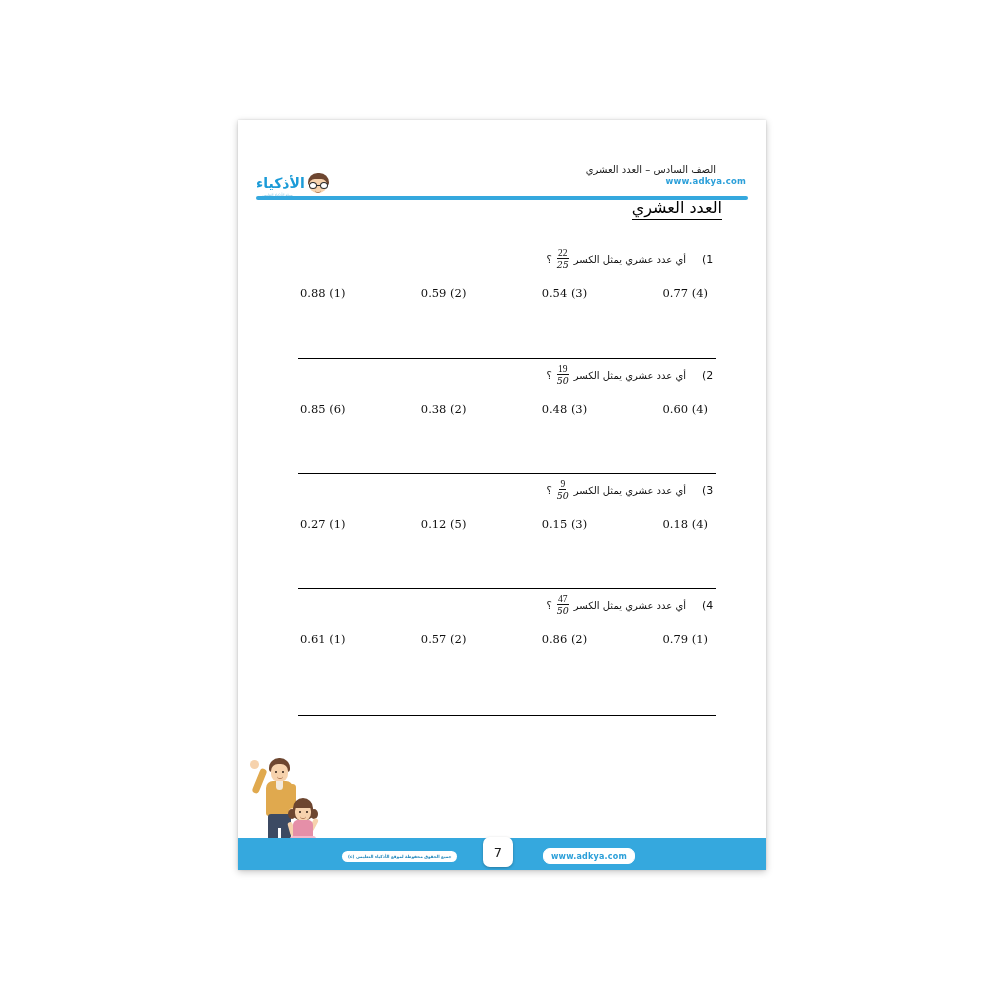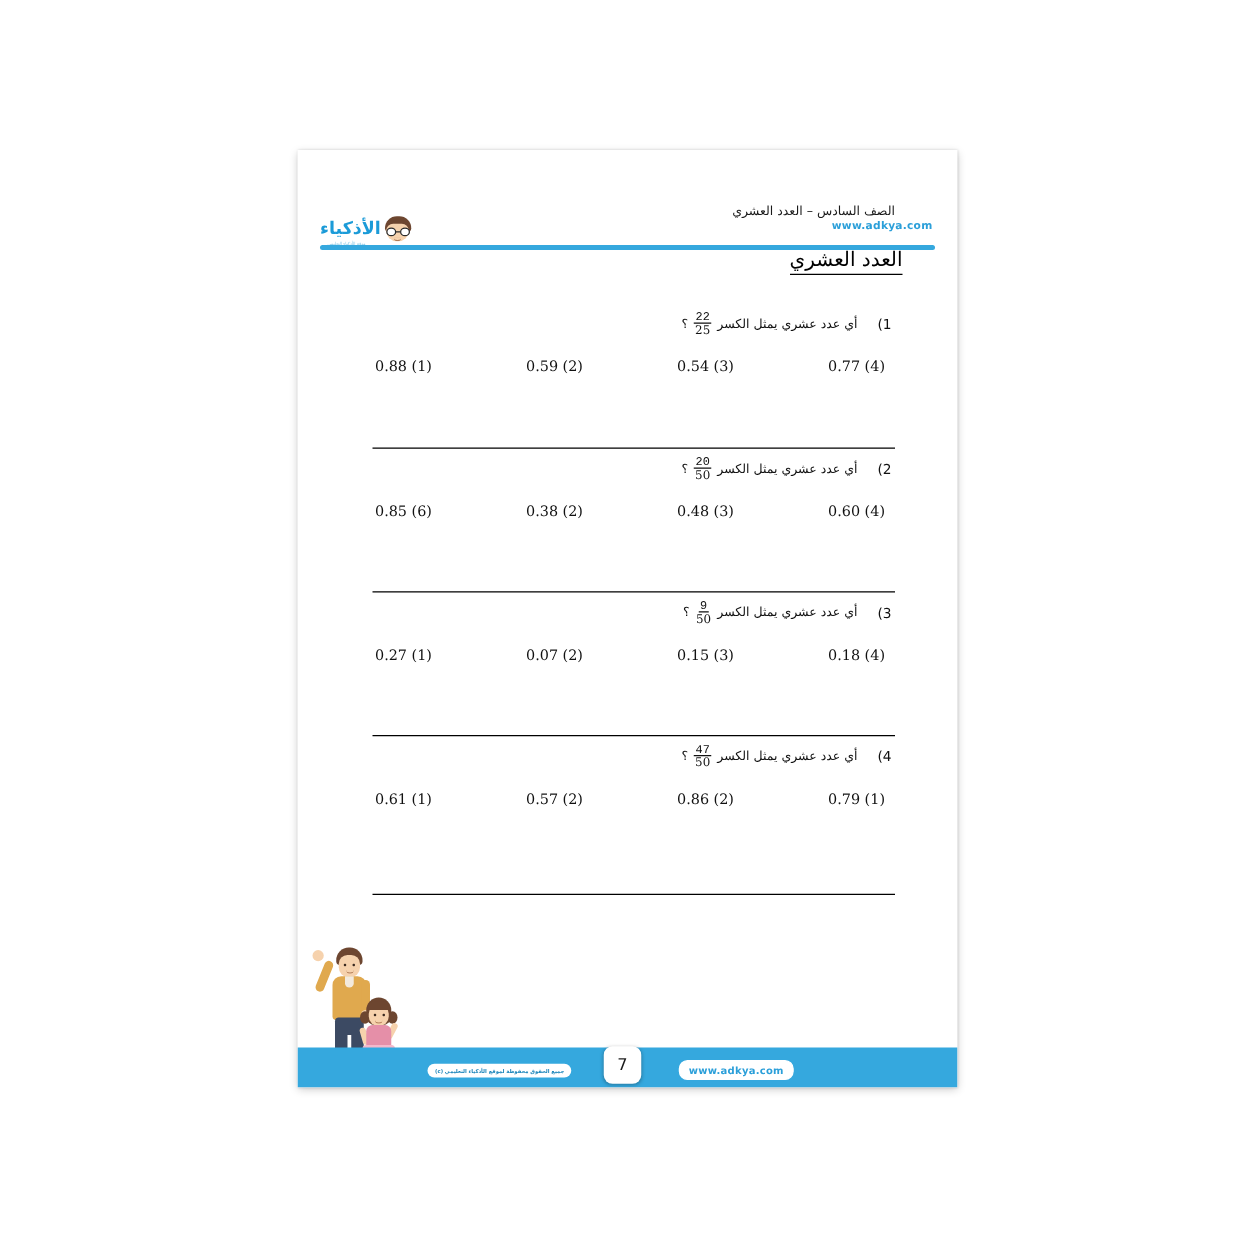--- a/index.html
+++ b/index.html
@@ -202,25 +202,26 @@
     align-items: center;
     direction: ltr;
     line-height: 1;
     font-size: 9.5px;
     vertical-align: middle;
     margin: 0 2px;
   }
   .frac .num {
     padding: 0 1px 0 1px;
     border-bottom: 1.1px solid #111111;
-    font-family: Liberation Mono, monospace;
+    font-family: Liberation Serif, serif;
   }
   .frac .den {
     padding-top: 1px;
     font-family: "DejaVu Serif", serif;
+    font-style: italic;
   }
   .qmark {
     font-family: "DejaVu Sans", sans-serif;
     font-size: 10px;
   }
 
   .opt-row {
     position: relative;
     height: 34px;
     direction: rtl;
@@ -575,21 +576,21 @@
       </div>
     </div>
     <div class="hr" style="top:238px;"></div>
 
     <div class="qblock" style="top:238px;">
       <div class="q-row">
         <div class="q-num">(2</div>
         <div class="q-text">
           <span>أي عدد عشري يمثل الكسر</span>
           <span class="frac">
-            <span class="num">20</span>
+            <span class="num">19</span>
             <span class="den">50</span>
           </span>
           <span class="qmark">؟</span>
         </div>
       </div>
       <div class="opt-row">
         <span class="opt">0.60 (4)</span>
         <span class="opt">0.48 (3)</span>
         <span class="opt">0.38 (2)</span>
         <span class="opt">0.85 (6)</span>
@@ -605,21 +606,21 @@
           <span class="frac">
             <span class="num">9</span>
             <span class="den">50</span>
           </span>
           <span class="qmark">؟</span>
         </div>
       </div>
       <div class="opt-row">
         <span class="opt">0.18 (4)</span>
         <span class="opt">0.15 (3)</span>
-        <span class="opt">0.07 (2)</span>
+        <span class="opt">0.12 (5)</span>
         <span class="opt">0.27 (1)</span>
       </div>
     </div>
     <div class="hr" style="top:468px;"></div>
 
     <div class="qblock" style="top:468px;">
       <div class="q-row">
         <div class="q-num">(4</div>
         <div class="q-text">
           <span>أي عدد عشري يمثل الكسر</span>

